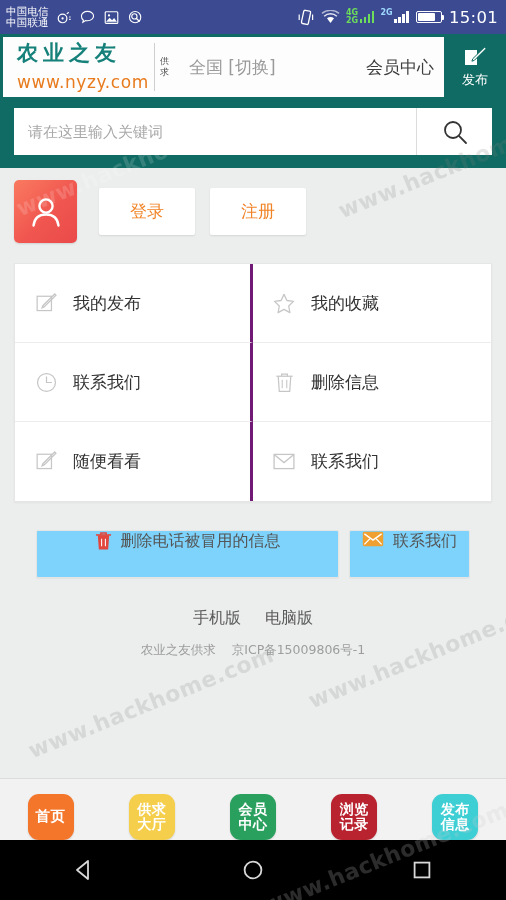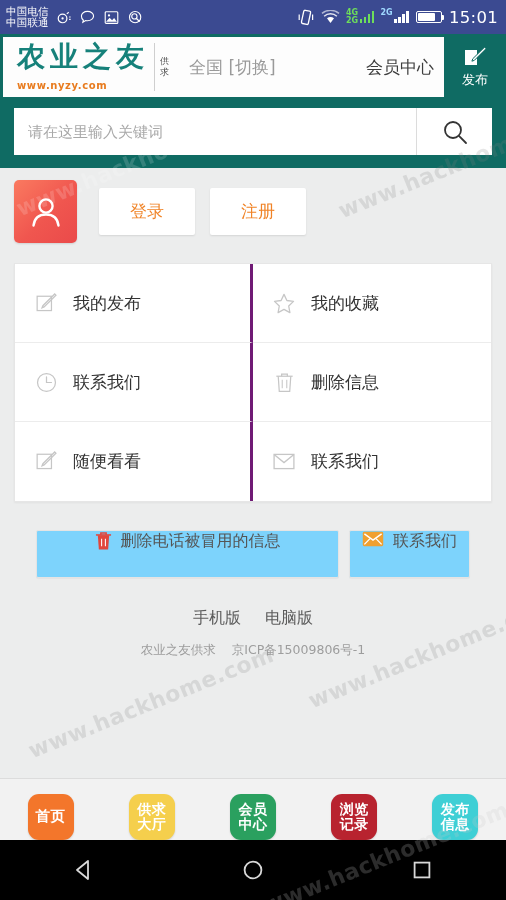--- a/index.html
+++ b/index.html
@@ -55,25 +55,25 @@
   }
   .header-white {
     flex: 1; background: #fdfdfd;
     display: flex; align-items: center;
     padding-left: 14px; padding-right: 10px;
     margin: 3px 0 3px 3px;
   }
   .logo-wrap { display: flex; align-items: center; }
   .logo-main { display: flex; flex-direction: column; line-height: 1; }
   .logo-cn {
-    font-size: 28px; font-weight: bold; color: #16817a;
+    font-size: 21px; font-weight: bold; color: #16817a;
     letter-spacing: 5px; margin-bottom: 10px;
   }
   .logo-url {
-    font-size: 10px; font-weight: bold; color: #e87b1e;
+    font-size: 17px; font-weight: normal; color: #e87b1e;
     letter-spacing: .6px;
   }
   .logo-sub {
     margin-left: 5px; padding-left: 5px;
     border-left: 1px solid #cfcfcf;
     font-size: 9px; color: #4b4b4b; line-height: 1.25;
     display: flex; flex-direction: column; align-self: stretch;
     justify-content: center;
   }
   .region { margin-left: 20px; font-size: 17px; color: #9a9a9a; }

